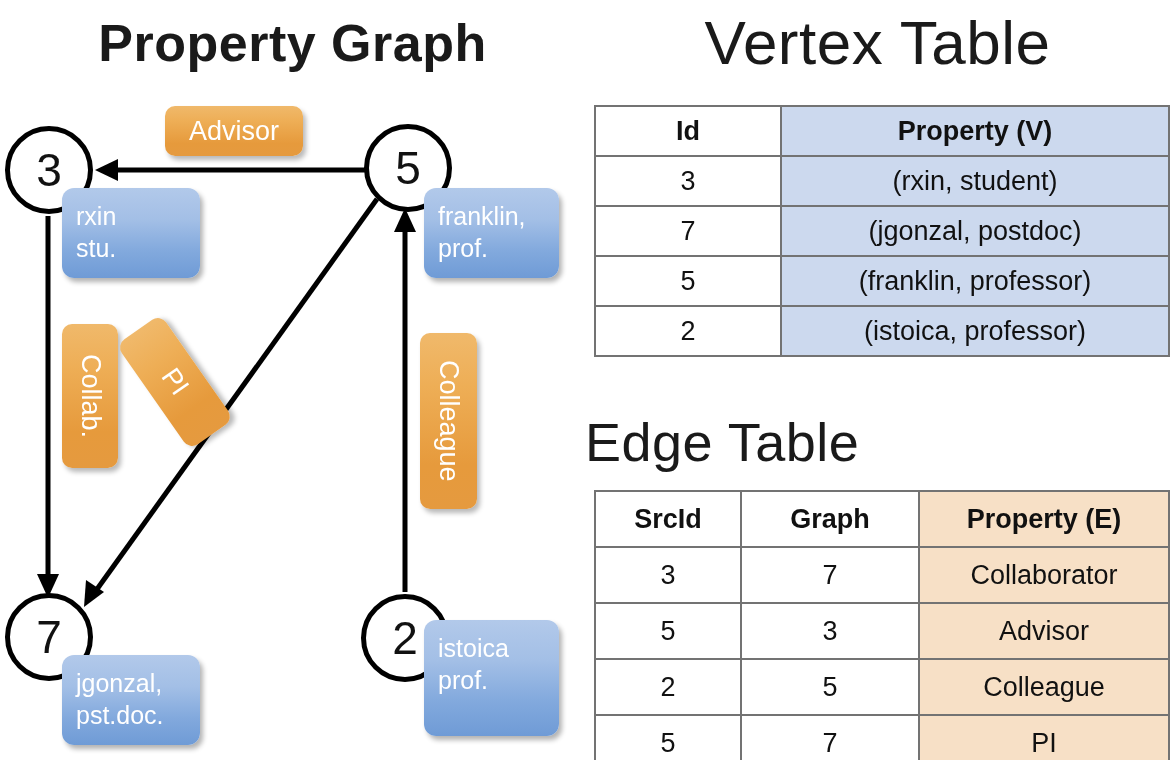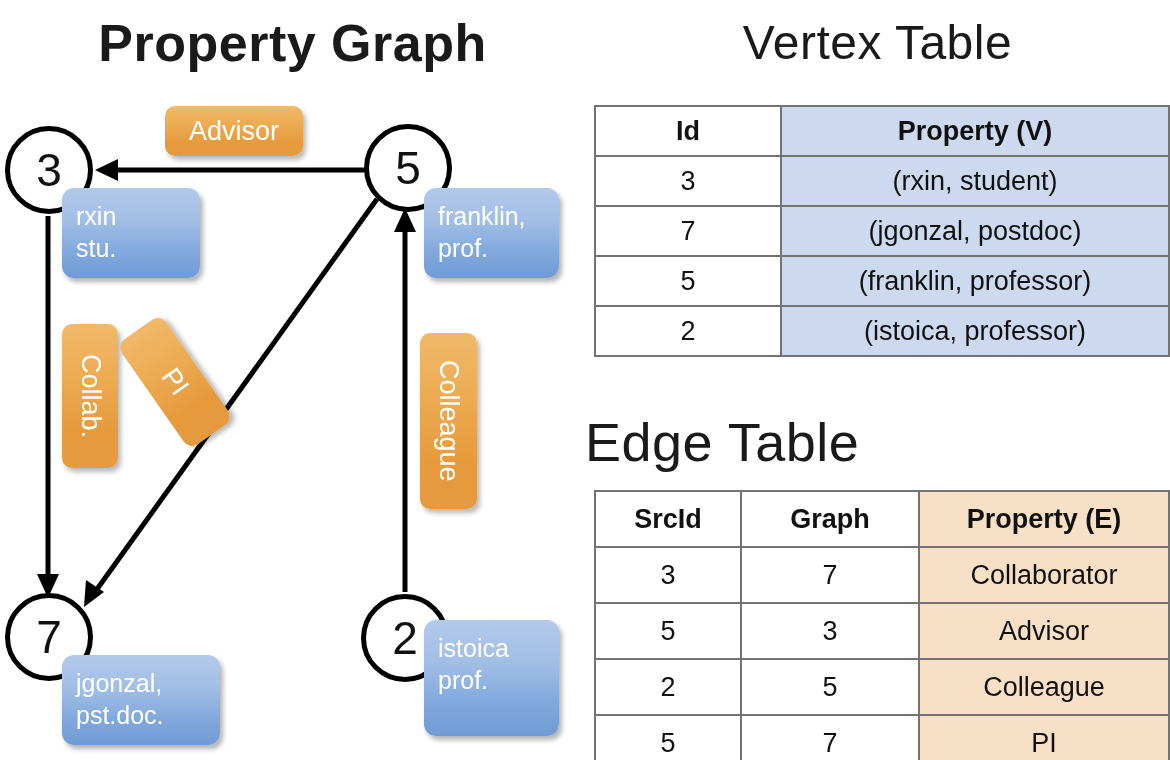--- a/index.html
+++ b/index.html
@@ -28,21 +28,21 @@
   #title-property-graph {
     left: 0; top: 12px; width: 585px;
     text-align: center;
     font-size: 52px;
     line-height: 62px;
     font-weight: bold;
   }
   #title-vertex-table {
     left: 585px; top: 12px; width: 585px;
     text-align: center;
-    font-size: 48px;
+    font-size: 62px;
     line-height: 62px;
   }
   #title-edge-table {
     left: 585px; top: 411px; width: 585px;
     text-align: left;
     font-size: 54px;
     line-height: 62px;
   }
 
   
@@ -87,21 +87,21 @@
     color: #ffffff;
     font-size: 25px;
     line-height: 32px;
     font-weight: 300;
     padding: 12px 0 8px 14px;
     box-sizing: border-box;
     z-index: 8;
   }
   #prop-rxin     { left: 62px;  top: 188px; width: 138px; height: 90px; }
   #prop-franklin { left: 424px; top: 188px; width: 135px; height: 90px; }
-  #prop-jgonzal  { left: 62px;  top: 655px; width: 158px; height: 90px; }
+  #prop-jgonzal  { left: 62px;  top: 655px; width: 138px; height: 90px; }
   #prop-istoica  { left: 424px; top: 620px; width: 135px; height: 116px; }
 
   
   .edge-label {
     position: absolute;
     border-radius: 10px;
     background: linear-gradient(to bottom, #f0b96b 0%, #eeae56 30%, #e69a3c 75%, #e59a3f 100%);
     box-shadow: 3px 4px 5px rgba(0,0,0,0.28);
     color: #ffffff;
     font-size: 27px;

